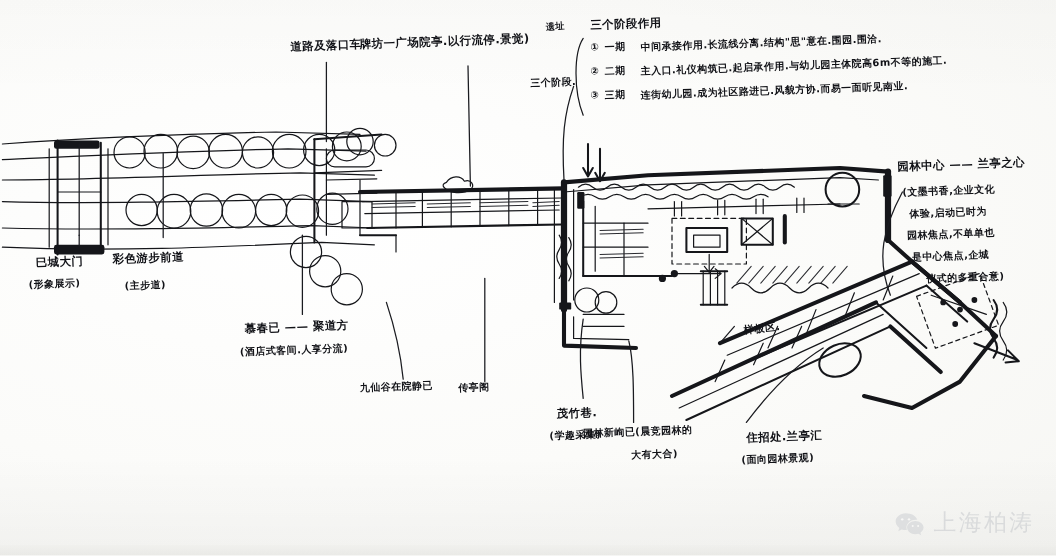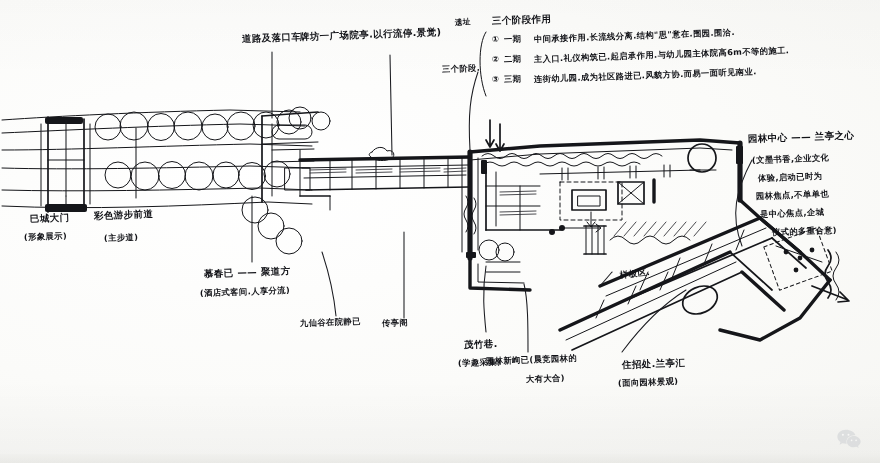--- a/index.html
+++ b/index.html
@@ -384,13 +384,14 @@
 
 <div class="wm">
   <svg class="wm-icon" viewBox="0 0 32 26">
     <path d="M12 2.2C6.2 2.2 1.6 6 1.6 10.7c0 2.6 1.5 5 3.8 6.6L4.3 20.6l3.5-1.8c1.3.4 2.7.6 4.2.6.4 0 .8 0 1.2-.05-.25-.75-.4-1.55-.4-2.35 0-4.5 4.4-8.1 9.8-8.1.45 0 .9.03 1.3.08C22.8 5.1 17.9 2.2 12 2.2z" fill="#c2c5cb"></path>
     <circle cx="8.4" cy="8.4" r="1.25" fill="#ffffff"></circle>
     <circle cx="15.4" cy="8.4" r="1.25" fill="#ffffff"></circle>
     <path d="M30.4 16.9c0-3.8-3.8-6.9-8.5-6.9s-8.5 3.1-8.5 6.9c0 3.8 3.8 6.9 8.5 6.9 1.1 0 2.2-.17 3.2-.5l2.9 1.5-.85-2.65c1.95-1.3 3.25-3.25 3.25-5.25z" fill="#c2c5cb"></path>
     <circle cx="19.2" cy="15.2" r="1.05" fill="#ffffff"></circle>
     <circle cx="24.8" cy="15.2" r="1.05" fill="#ffffff"></circle>
   </svg>
+  <span class="wm-text">上海柏涛</span>
 </div>
 
 </body></html>

